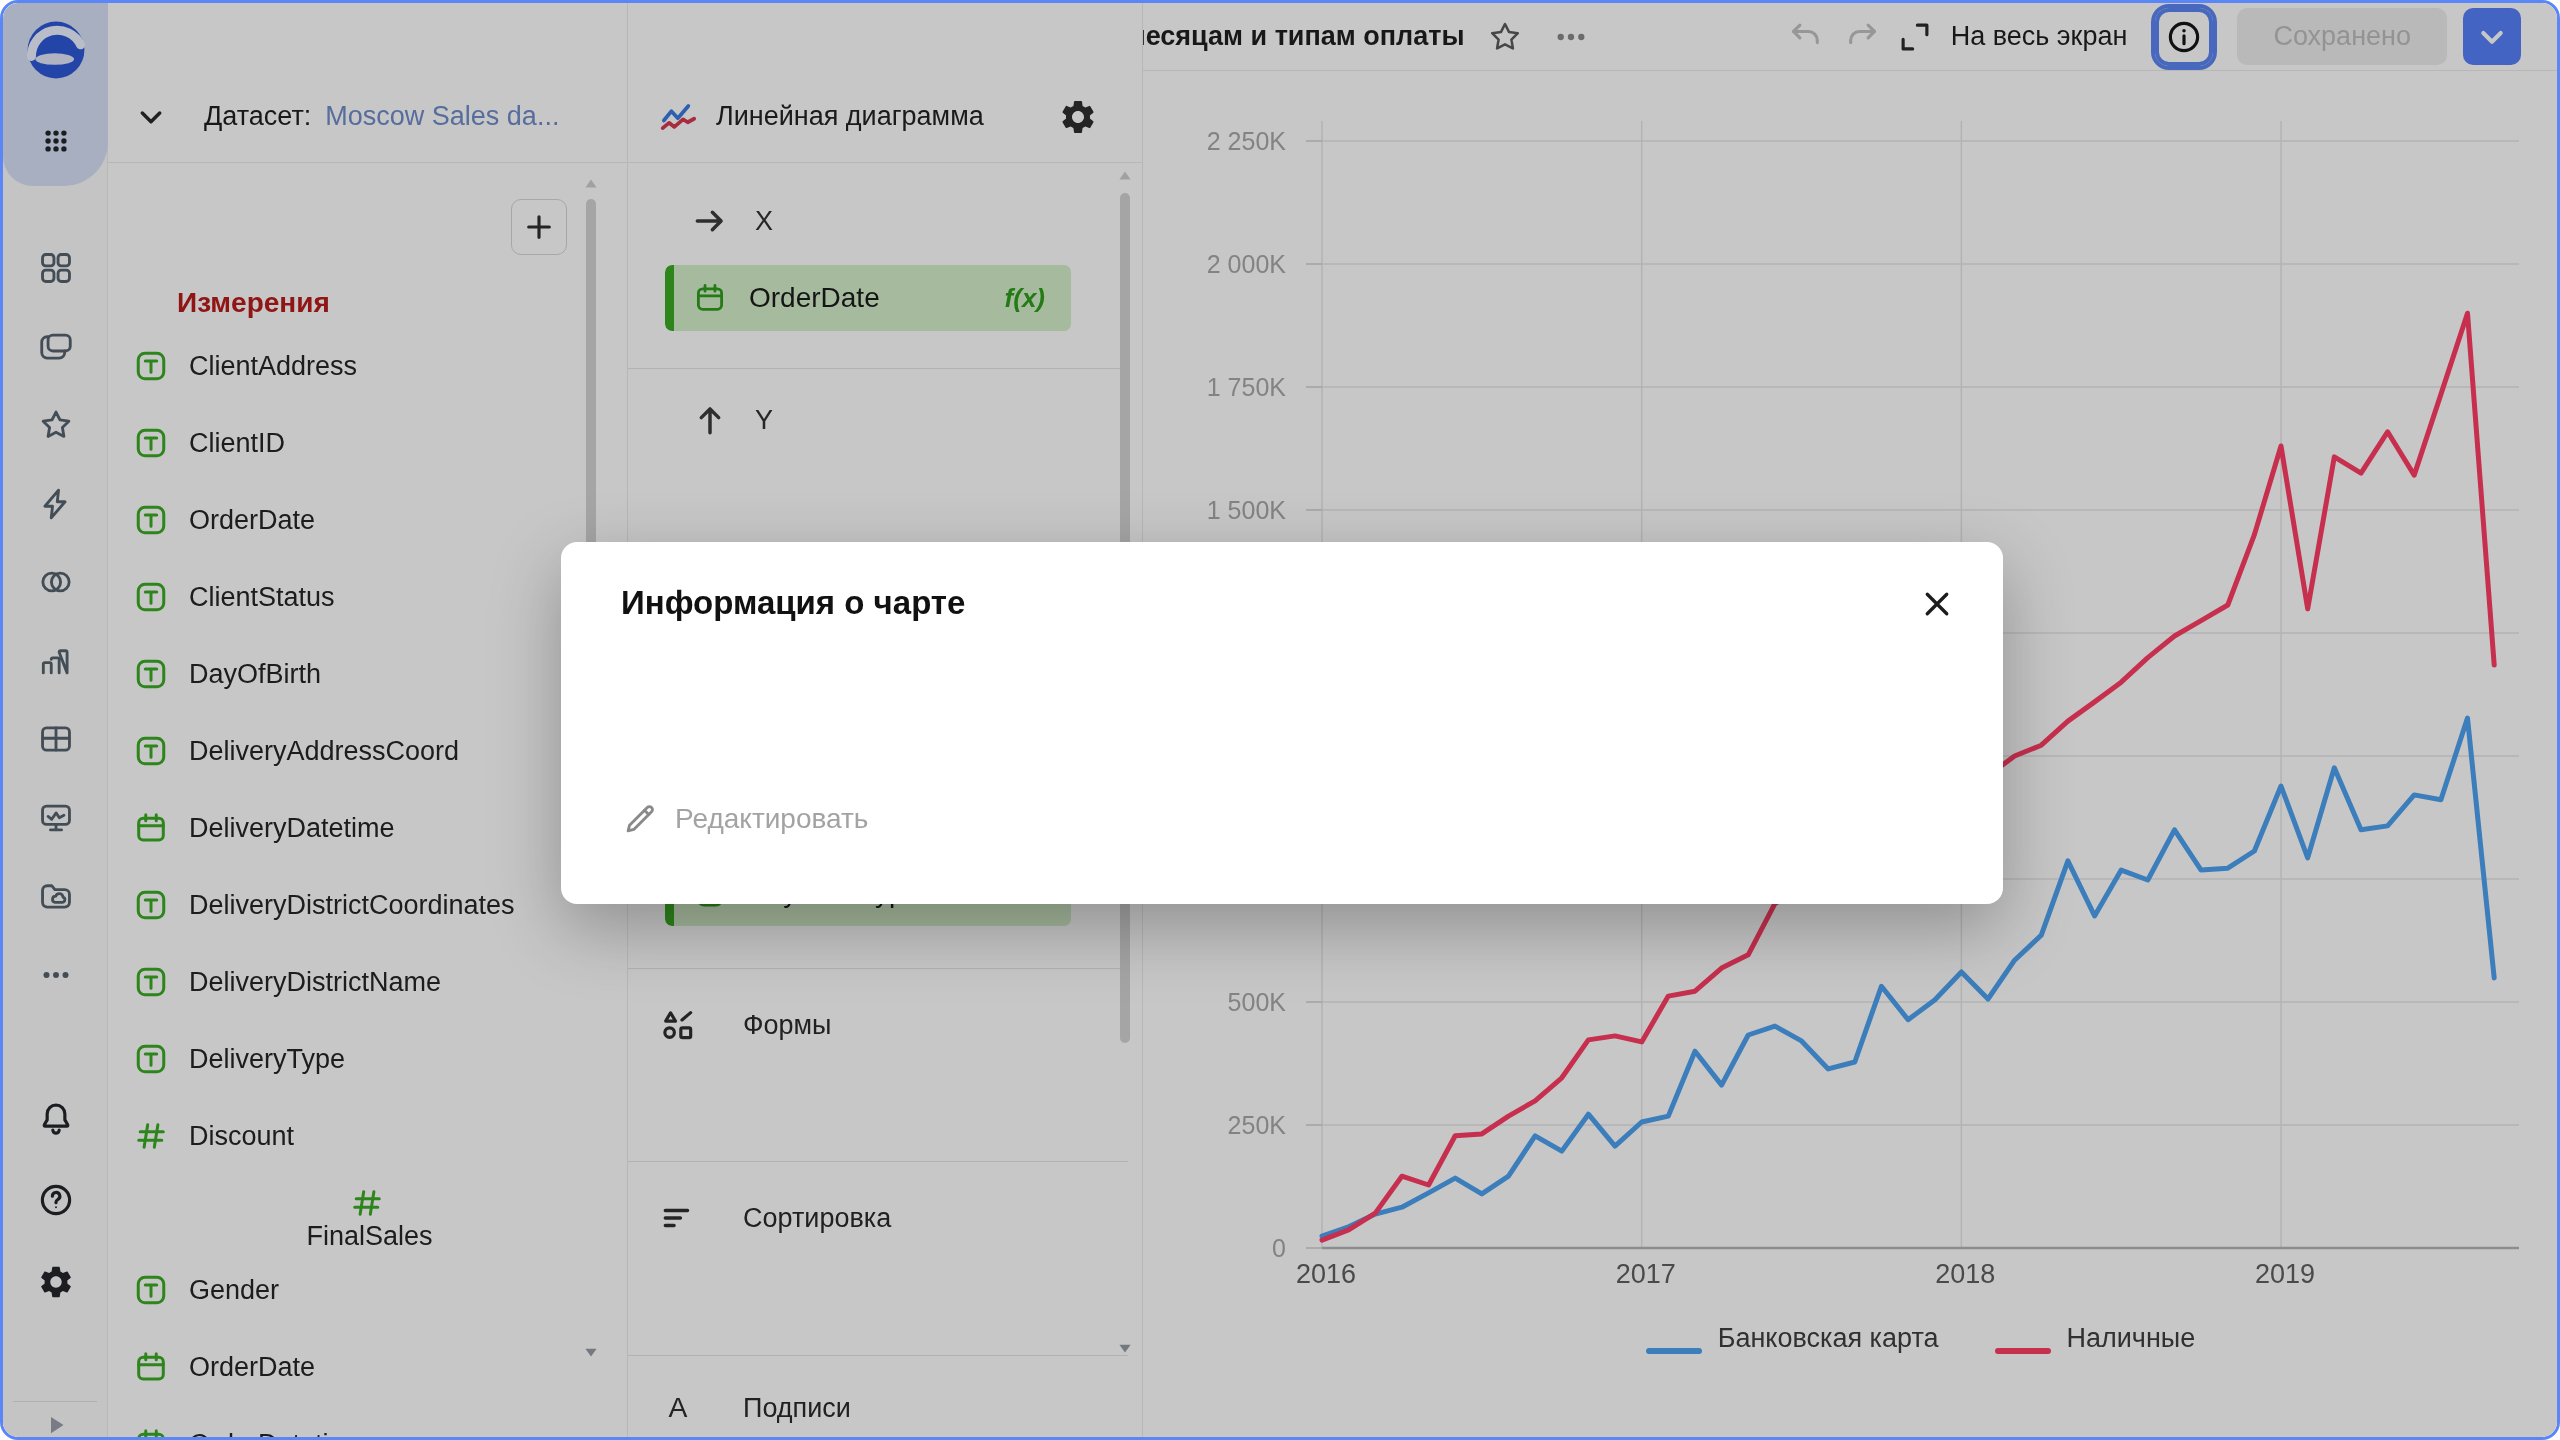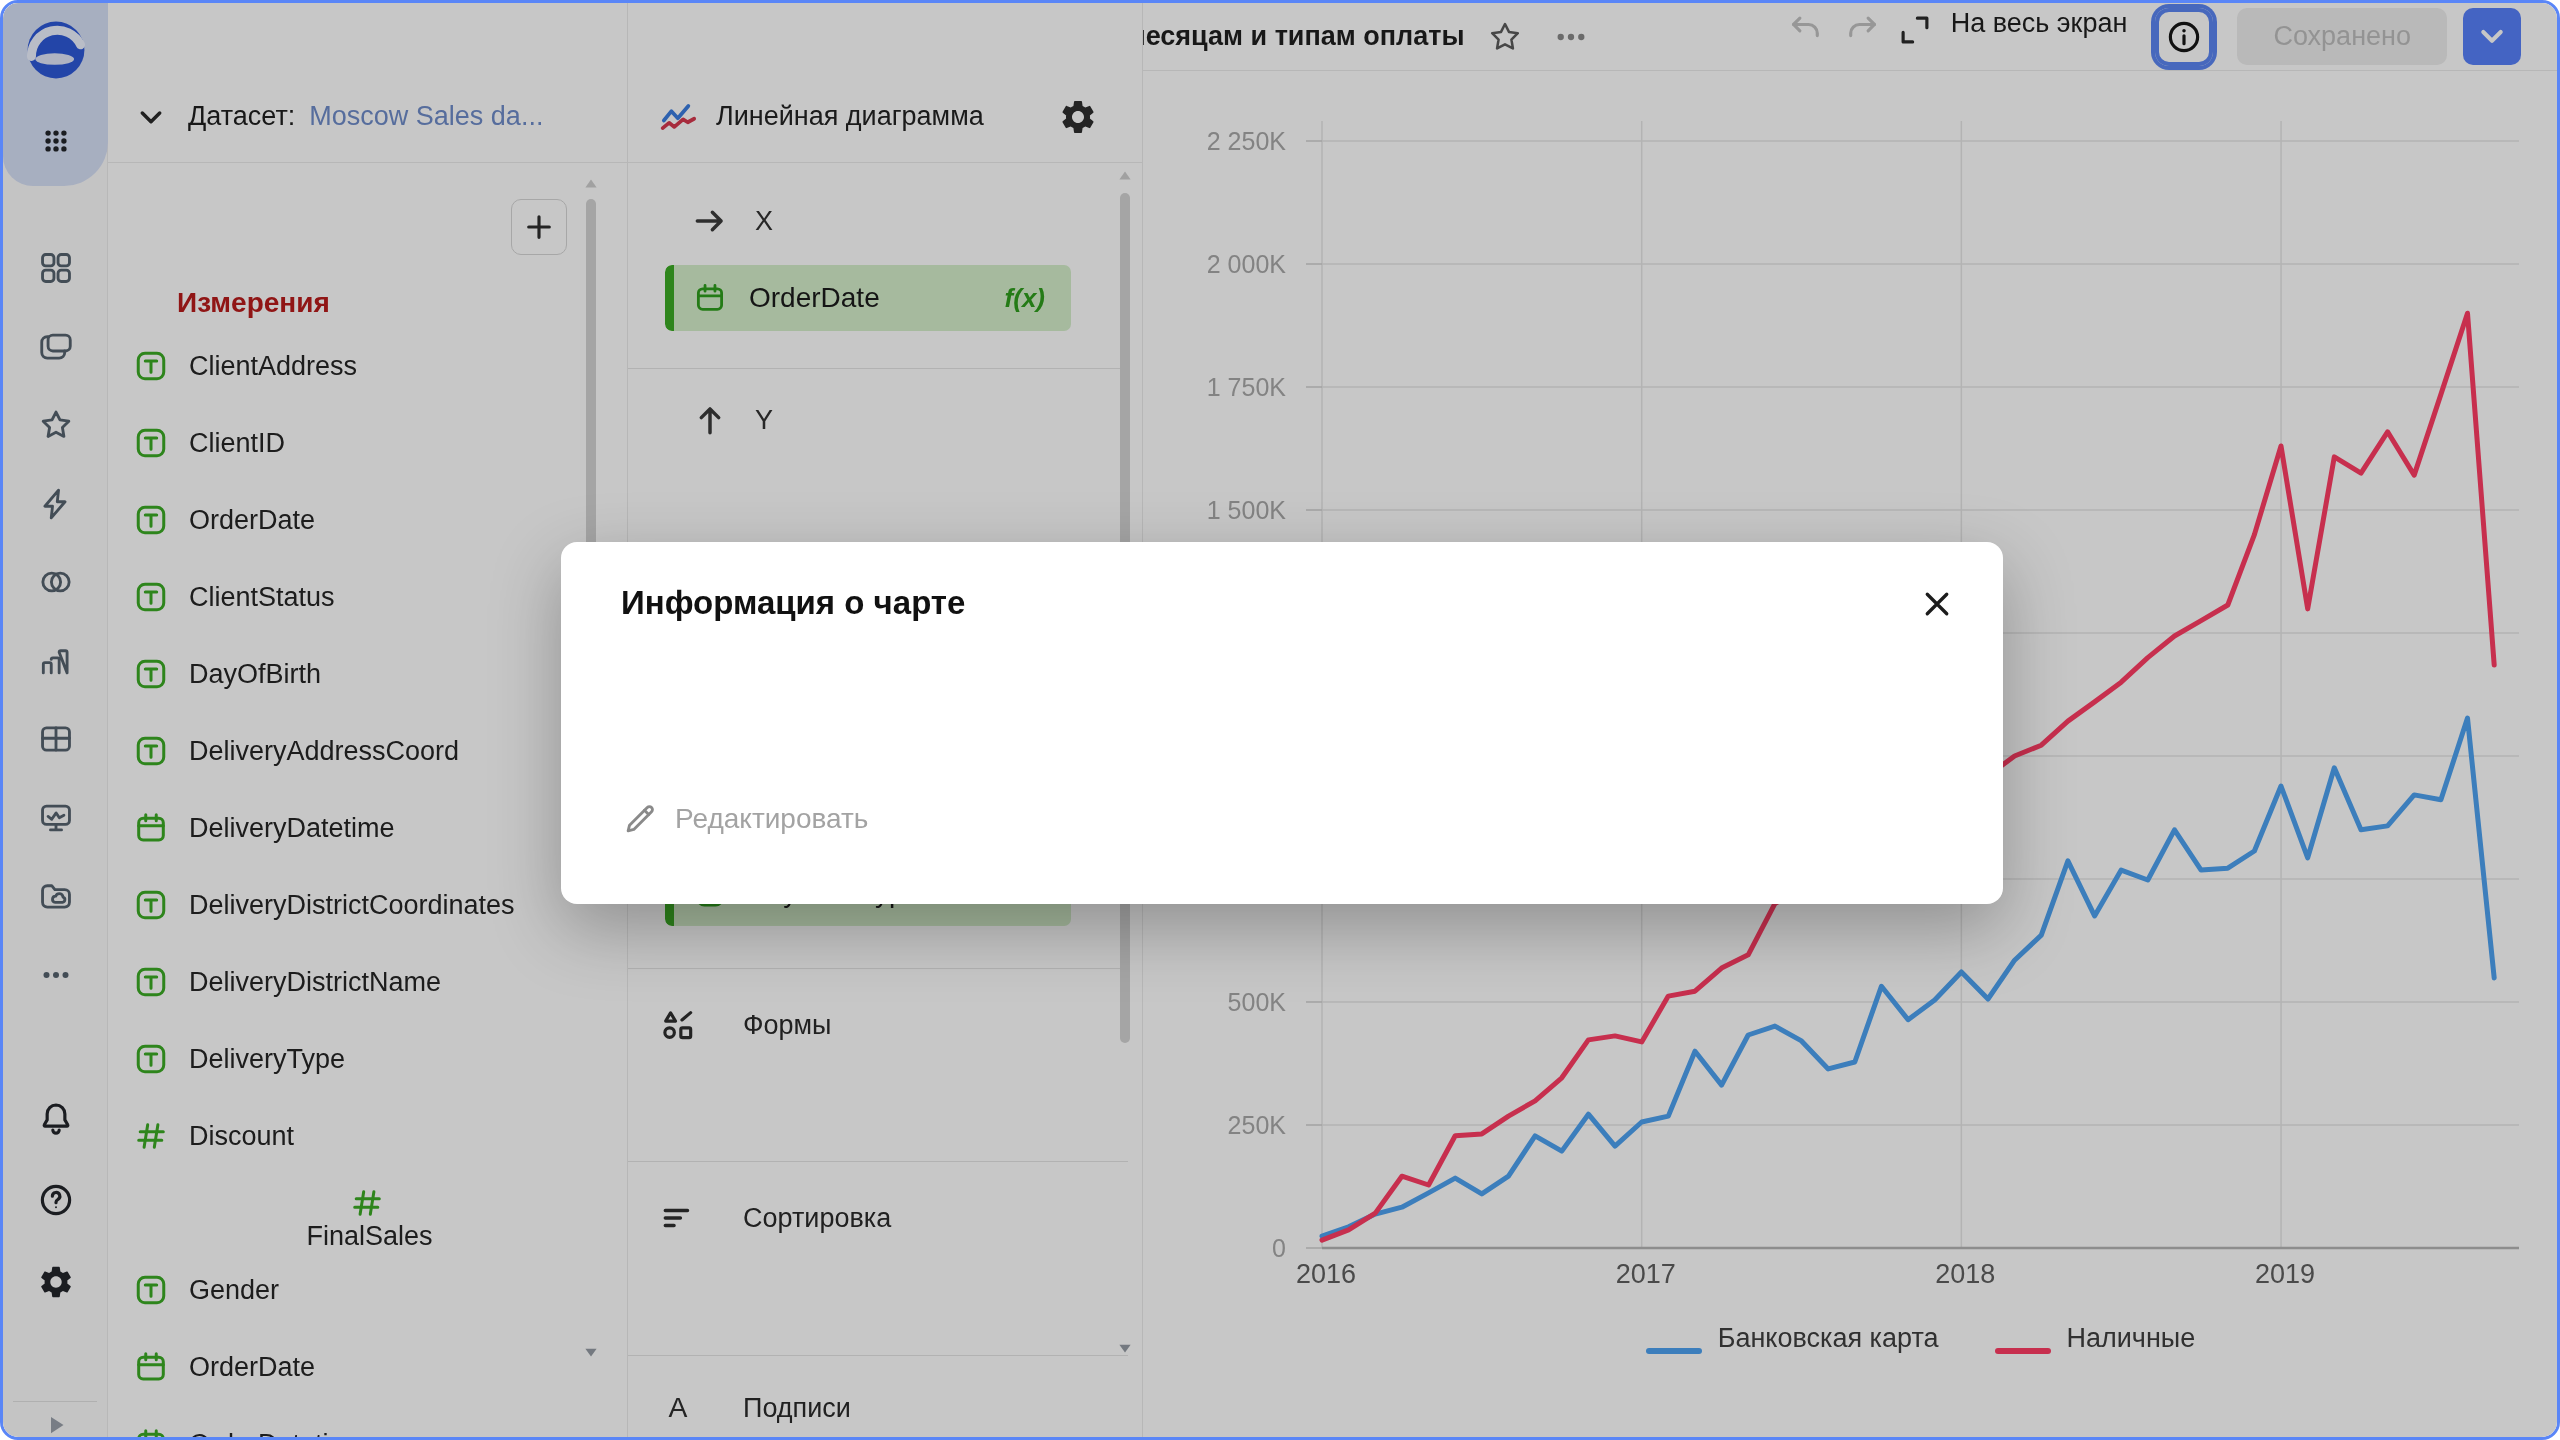--- a/index.html
+++ b/index.html
@@ -13,21 +13,21 @@
   
   .topbar{position:absolute;left:105px;top:0;right:0;height:68px;background:#fff;
           border-bottom:1px solid #ebebeb;display:flex;align-items:center;padding:0 36px 0 40px;}
   .crumbs{display:flex;align-items:center;font-size:27px;white-space:nowrap;}
   .crumb{color:#1f1f1f;cursor:pointer;}
   .crumb.current{font-weight:700;}
   .crumb-sep{color:#b9b9b9;margin:0 16px;font-size:26px;}
   .tb-ic{width:44px;height:44px;border-radius:8px;display:flex;align-items:center;justify-content:center;color:#505050;}
   .tb-star{margin-left:18px;color:#5c5c5c;}
   .tb-more{margin-left:22px;color:#8a8a8a;}
-  .tb-right{margin-left:auto;display:flex;align-items:flex-start;gap:10px;}
+  .tb-right{margin-left:auto;display:flex;align-items:center;gap:10px;}
   .tb-muted{color:#c2c2c2;}
   .tb-dark{color:#2b2b2b;}
   .fullscreen-lbl{font-size:27px;color:#1f1f1f;margin:0 18px 0 4px;white-space:nowrap;}
   .info-btn{width:58px;height:58px;border-radius:14px;background:#fff;border:none;
             box-shadow:0 0 0 4px #5b86f2 inset, 0 0 0 4px #5b86f2;display:flex;align-items:center;justify-content:center;color:#161616;margin-right:14px;}
   .saved-btn{height:57px;padding:0 36px;border:none;border-radius:10px;background:#ededed;
              color:#bdbdbd;font-size:27px;font-family:inherit;}
   .split-btn{width:58px;height:57px;border:none;border-radius:10px;background:#5881fa;color:#fff;
              display:flex;align-items:center;justify-content:center;margin-left:6px;}
 
@@ -40,21 +40,21 @@
   .rail-divider{position:absolute;left:10px;right:10px;top:1398px;height:1px;background:#e2e2e2;}
   .rail-play{position:absolute;left:0;top:1404px;width:105px;height:36px;display:flex;align-items:center;justify-content:center;color:#9aa1ab;}
 
   
   .panel{position:absolute;top:0;bottom:0;background:#fff;}
   .dataset-panel{left:105px;width:520px;border-right:1px solid #ebebeb;top:0;}
   .config-panel{left:625px;width:515px;border-right:1px solid #ebebeb;top:0;}
   .panel-header{position:absolute;left:0;right:0;top:68px;height:92px;border-bottom:1px solid #ebebeb;
                 display:flex;align-items:center;}
   .ds-chevron{margin-left:24px;color:#2b2b2b;}
-  .ds-label{font-size:27px;color:#1f1f1f;margin-left:18px;}
+  .ds-label{font-size:27px;color:#1f1f1f;margin-left:34px;}
   .ds-link{font-size:27px;color:#6f8cc9;margin-left:14px;white-space:nowrap;overflow:hidden;text-overflow:ellipsis;max-width:300px;cursor:pointer;}
   .search-wrap{position:absolute;left:25px;top:196px;width:362px;height:56px;}
   .search-input{width:100%;height:100%;border:1px solid #d6d6d6;border-radius:10px;padding:0 18px;
                 font-size:25px;font-family:inherit;color:#333;background:#fff;outline:none;}
   .search-input::placeholder{color:#b4b4b4;}
   .add-btn{position:absolute;left:403px;top:196px;width:56px;height:56px;border:1px solid #d6d6d6;border-radius:10px;
            background:#fff;color:#2f2f2f;display:flex;align-items:center;justify-content:center;}
   .dim-title{position:absolute;left:25px;top:284px;font-size:28px;font-weight:700;color:#b91c1c;margin-left:44px;}
   .field-row{position:absolute;left:10px;right:26px;height:56px;display:flex;align-items:center;border-radius:8px;cursor:pointer;}
   .field-ic{width:36px;height:36px;margin-left:15px;flex:0 0 36px;color:#3bab24;}

